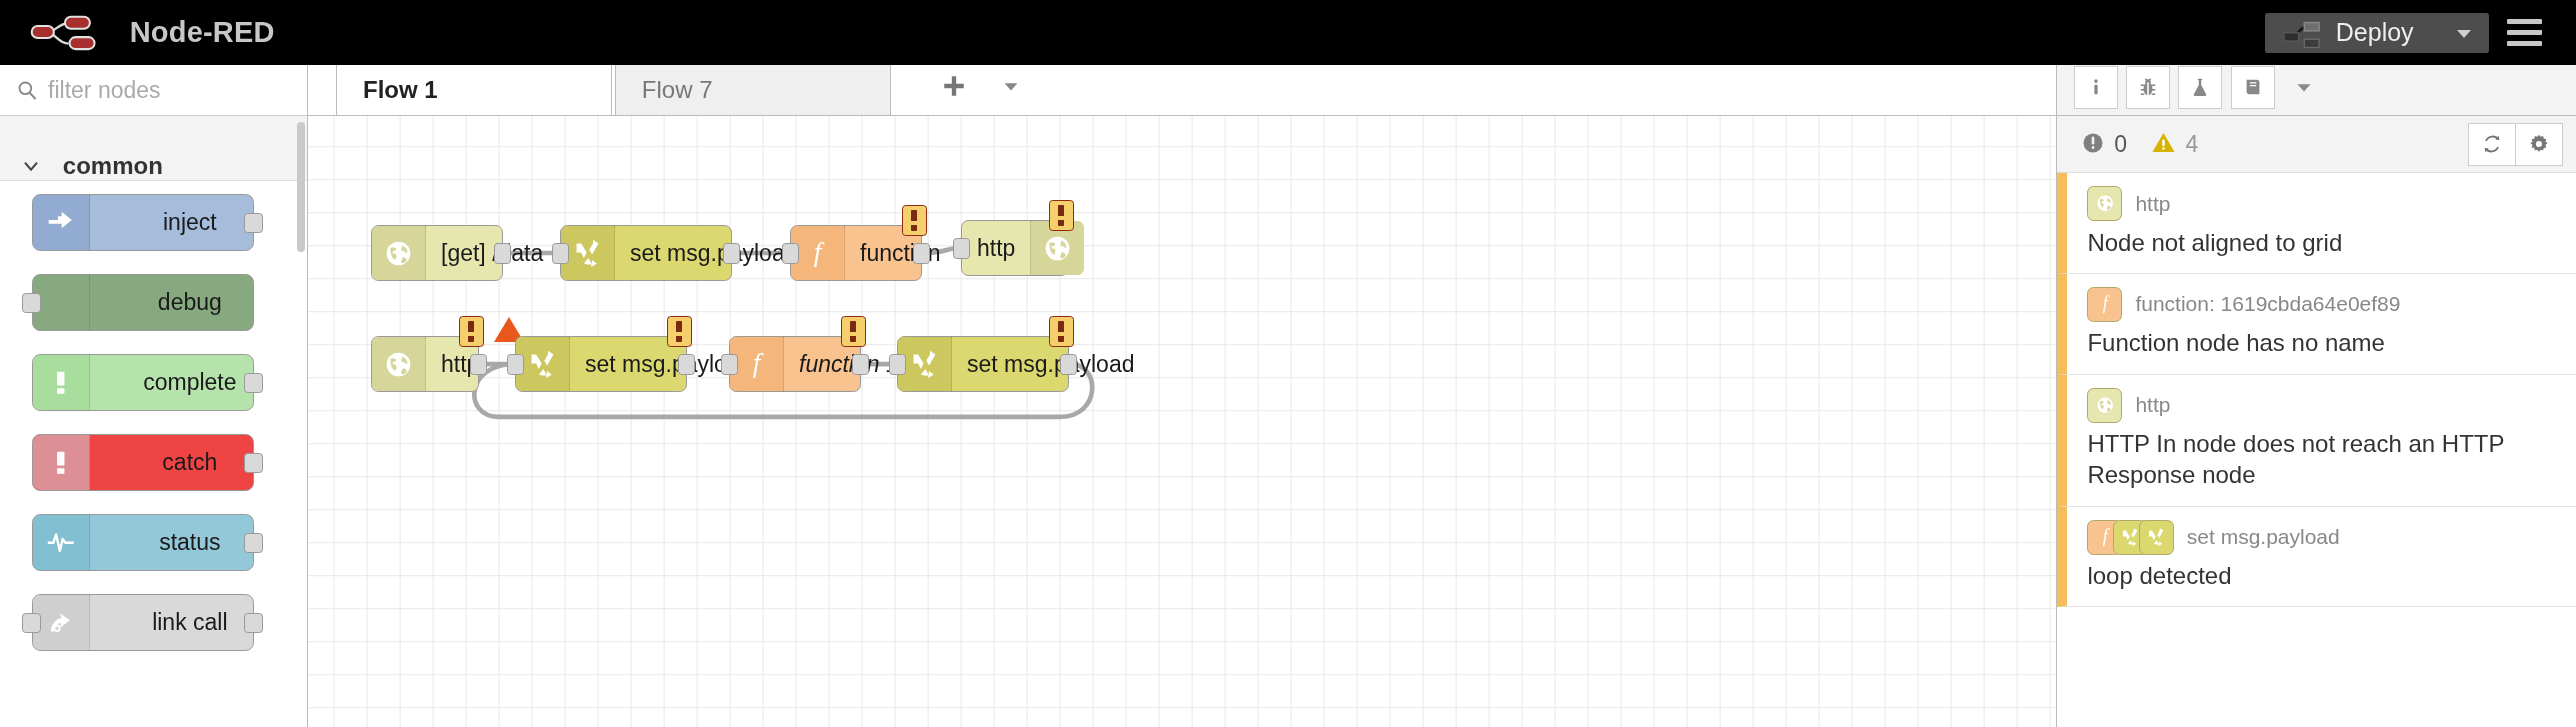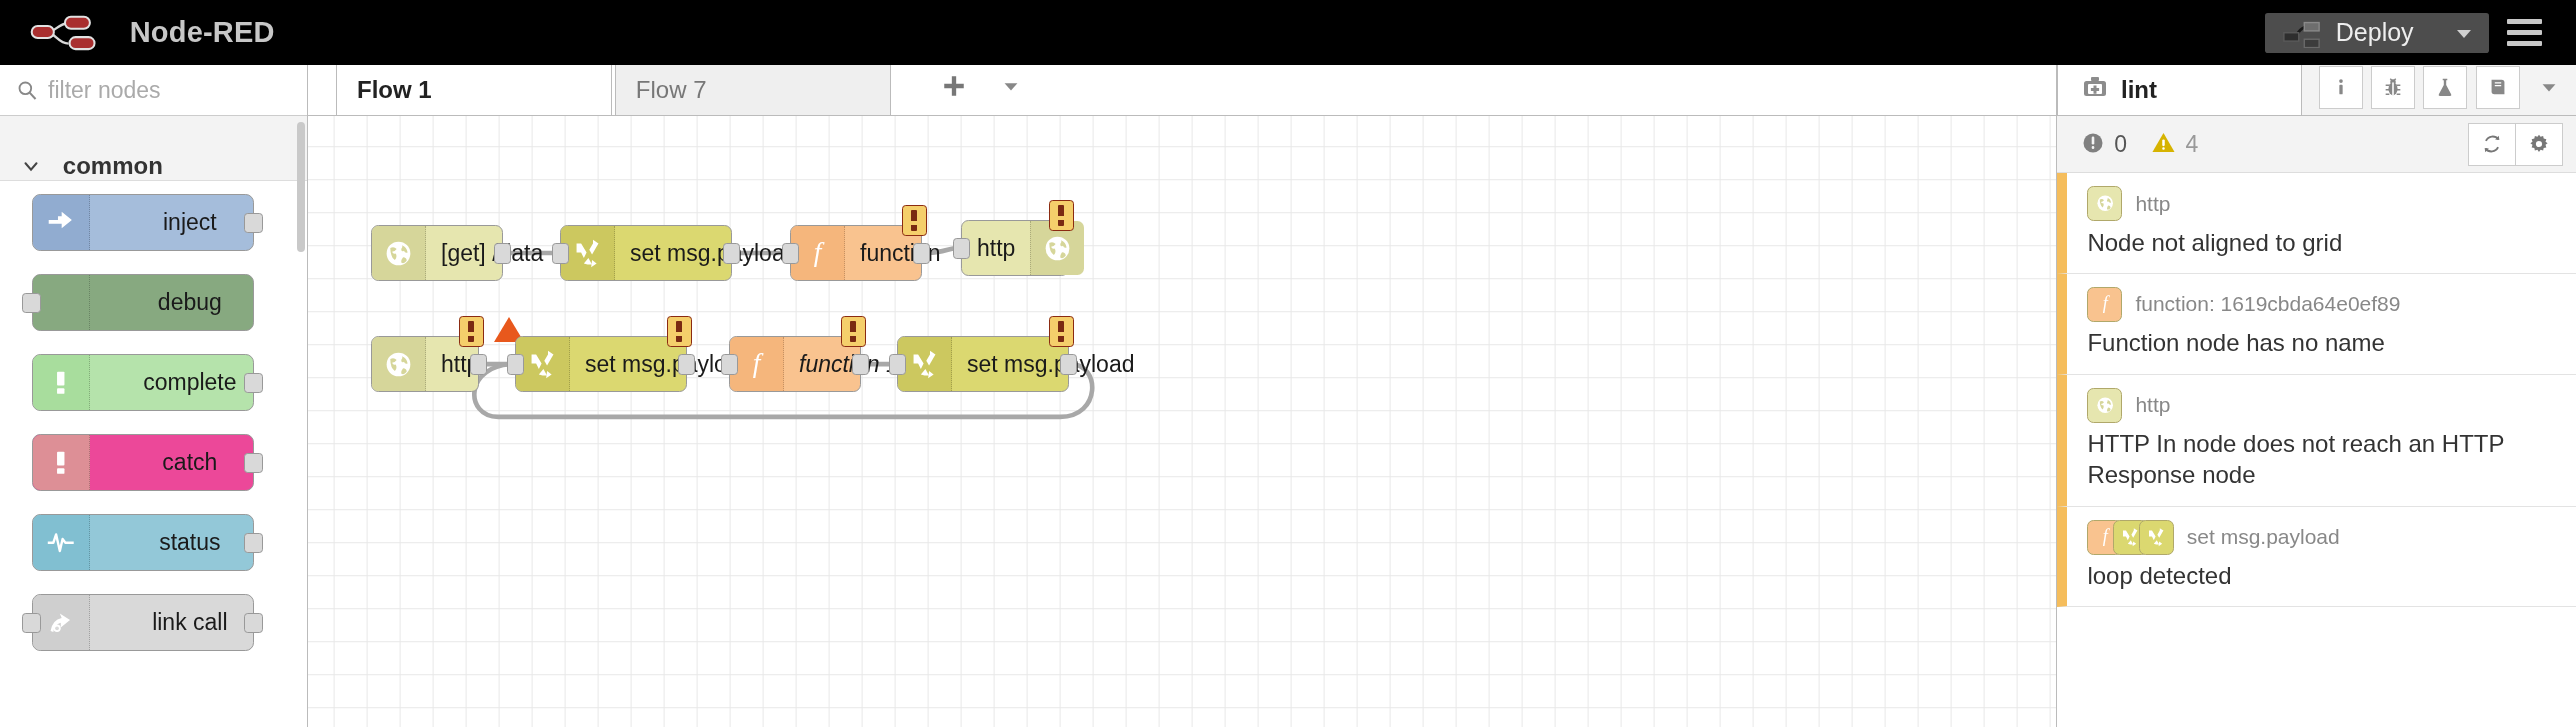--- a/index.html
+++ b/index.html
@@ -98,21 +98,21 @@
 
   
   #workspace { flex: 1 1 auto; display: flex; flex-direction: column; min-width: 0; background:#fff; }
 
   #tabbar {
     height: 51px; flex: 0 0 51px; background: #fff; border-bottom: 0.9px solid #bbb;
     display: flex; align-items: flex-end; padding-left: 28px;
   }
   .flow-tab {
     height: 51px; min-width: 276px; border: 0.9px solid #bbb; border-bottom: none;
-    display: flex; align-items: center; padding: 0 20px; font-size: 24px;
+    display: flex; align-items: center; padding: 0 26px; font-size: 24px;
     cursor: pointer; margin-right: 2.8px; position: relative;
   }
   .flow-tab.active { background: #fff; color: #222; font-weight: bold; z-index: 2; }
   .flow-tab.inactive { background: #efefef; color: #777; }
   #tabbar-actions { display: flex; align-items: center; gap: 0; margin-left: 31.5px; padding-bottom: 7.4px; }
   .tabbar-btn {
     width: 57px; height: 43px; display: flex; align-items: center; justify-content: center; cursor: pointer;
   }
 
   #canvas-outer { flex: 1 1 auto; position: relative; overflow: hidden; background: #fff; }
@@ -301,21 +301,21 @@
         <div class="palette-node" style="background: rgb(181, 227, 171);">
           <span class="pn-iconbox" style="background:#a8dd9d">
             <svg width="31" height="31" viewBox="0 0 34 34">
               <rect x="13" y="5" width="8" height="15" rx="1" fill="#fff"></rect>
               <rect x="13" y="23" width="8" height="6" rx="1" fill="#fff"></rect>
             </svg>
           </span>
           <span class="pn-label">complete</span>
           <span class="pn-port out"></span>
         </div>
-        <div class="palette-node" style="background: #ec4899;">
+        <div class="palette-node" style="background: #ef4444;">
           <span class="pn-iconbox" style="background:#dd8f96">
             <svg width="31" height="31" viewBox="0 0 34 34">
               <rect x="13" y="5" width="8" height="15" rx="1" fill="#fff"></rect>
               <rect x="13" y="23" width="8" height="6" rx="1" fill="#fff"></rect>
             </svg>
           </span>
           <span class="pn-label">catch</span>
           <span class="pn-port out"></span>
         </div>
         <div class="palette-node" style="background: rgb(147, 200, 216);">
@@ -494,31 +494,20 @@
             <span class="badge-warn">
               <i></i>
             </span>
           </div>
         </div>
     </div>
   </div>
 
   <div id="sidebar">
     <div id="sidebar-tabs">
-      <div id="lint-tab">
-        <span>
-          <svg viewBox="0 0 26 26" width="26" height="26">
-            <rect x="2" y="7" width="22" height="15" rx="2.5" fill="#8c8c8c"></rect>
-            <rect x="9" y="3" width="8" height="4" rx="1" fill="#8c8c8c"></rect>
-            <rect x="6" y="10" width="14" height="10" rx="1" fill="#fff"></rect>
-            <path d="M11.5 11.5 h3 v2.6 h2.6 v3 h-2.6 v2.6 h-3 v-2.6 h-2.6 v-3 h2.6 z" fill="#8c8c8c"></path>
-          </svg>
-        </span>
-        <span>lint</span>
-      </div>
 
       <div id="sidebar-tab-buttons">
         <div class="sb-btn">
           <svg viewBox="0 0 24 24" width="22" height="22">
             <circle cx="12" cy="5.5" r="2" fill="#888"></circle>
             <rect x="10.2" y="9.5" width="3.6" height="10.5" rx="1" fill="#888"></rect>
           </svg>
         </div>
         <div class="sb-btn">
           <svg viewBox="0 0 24 24" width="22" height="22">

